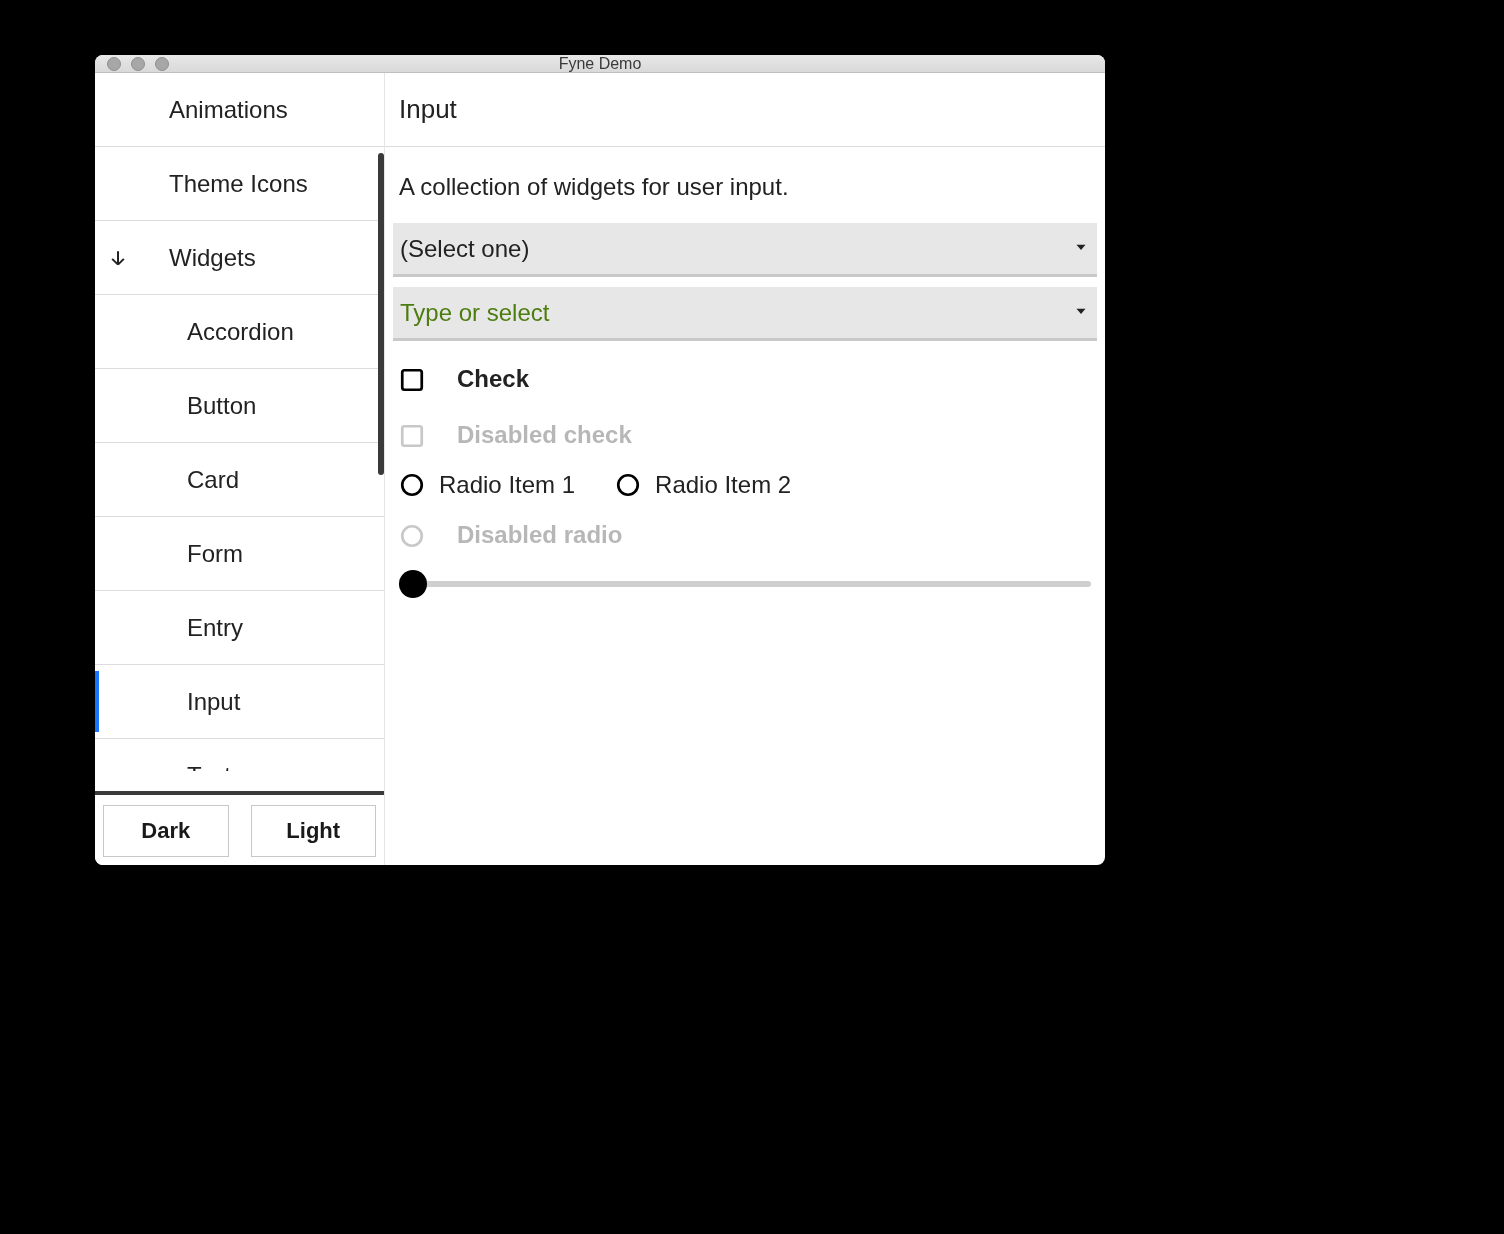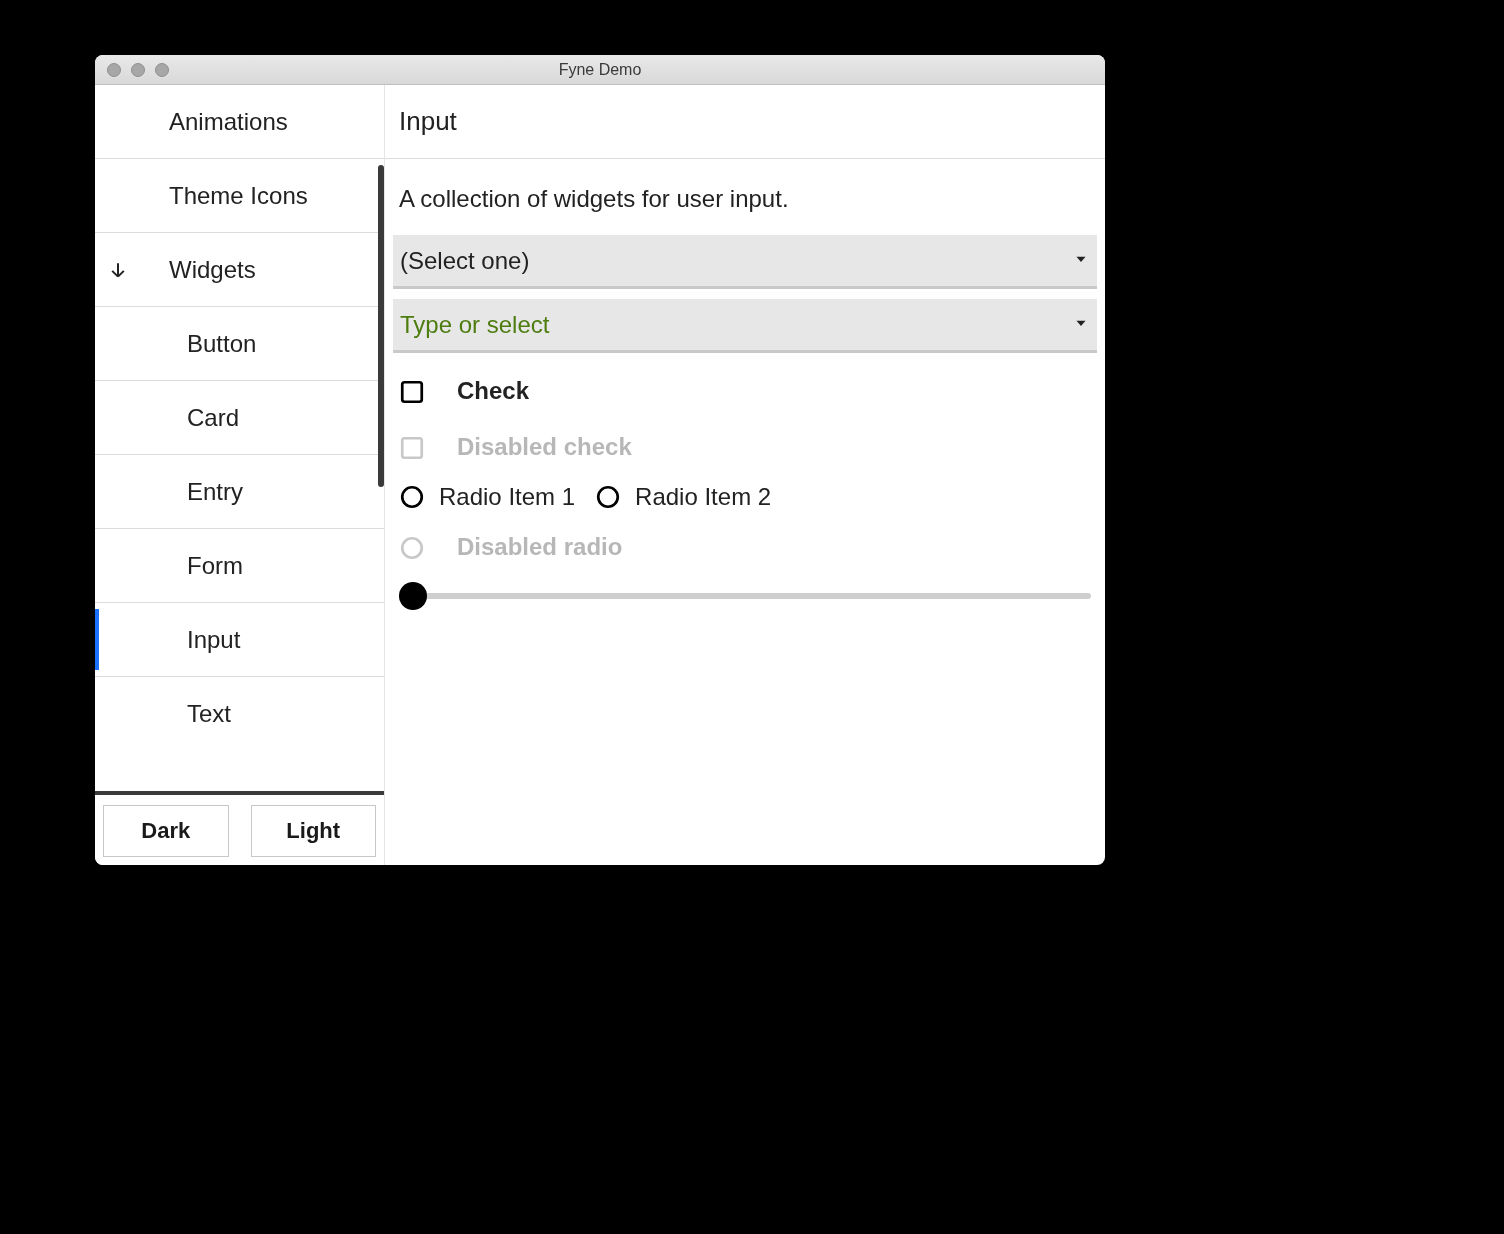--- a/index.html
+++ b/index.html
@@ -18,21 +18,21 @@
     width: 1010px;
     height: 810px;
     background: #fff;
     border-radius: 8px;
     box-shadow: 0 12px 40px rgba(0,0,0,0.45);
     overflow: hidden;
     display: flex;
     flex-direction: column;
   }
   .titlebar {
-    height: 30px;
+    height: 18px;
     background: linear-gradient(#e8e8e8,#d9d9d9);
     border-bottom: 1px solid #bfbfbf;
     display: flex;
     align-items: center;
     position: relative;
     flex: 0 0 auto;
   }
   .traffic-lights { display: flex; gap: 10px; margin-left: 12px; }
   .tl { width: 14px; height: 14px; border-radius: 50%; background: #a7a7a7; border: 1px solid #8f8f8f; }
   .titlebar-title {
@@ -143,21 +143,21 @@
     align-items: flex-end;
     padding: 14px 14px 14px 14px;
     gap: 32px;
     font-weight: bold;
   }
   .control-icon { width: 26px; height: 26px; flex: 0 0 auto; }
   .control-icon svg { width: 26px; height: 26px; }
   .row-label { font-size: 24px; color: #222; }
   .disabled .row-label { color: #b7b7b7; }
   .disabled .control-icon svg { stroke: #c8c8c8; }
-  .radio-group-row { display: flex; gap: 20px; padding: 8px 14px; }
+  .radio-group-row { display: flex; gap: 40px; padding: 8px 14px; }
   .radio-item { display: flex; align-items: center; gap: 14px; cursor: pointer; }
   .slider-row {
     padding: 18px 14px 0 14px;
     display: flex;
     align-items: center;
   }
   .slider-track {
     position: relative;
     height: 6px;
     background: #cfcfcf;
@@ -201,30 +201,33 @@
           </div>
           <div class="nav-item">
             <span class="chevron">
               <svg viewBox="0 0 24 24">
                   <path d="M12 4 L12 20 M12 20 L5 13 M12 20 L19 13"></path>
                 </svg>
             </span>
             <span>Widgets</span>
           </div>
           <div class="nav-item subitem">
+            <span>Accordion</span>
+          </div>
+          <div class="nav-item subitem">
             <span>Button</span>
           </div>
           <div class="nav-item subitem">
             <span>Card</span>
           </div>
           <div class="nav-item subitem">
+            <span>Form</span>
+          </div>
+          <div class="nav-item subitem">
             <span>Entry</span>
-          </div>
-          <div class="nav-item subitem">
-            <span>Form</span>
           </div>
           <div class="nav-item subitem selected">
             <span>Input</span>
           </div>
           <div class="nav-item subitem" style="border-bottom:none;">
             <span>Text</span>
           </div>
         </div>
         <div class="nav-scroll"></div>
       </div>

